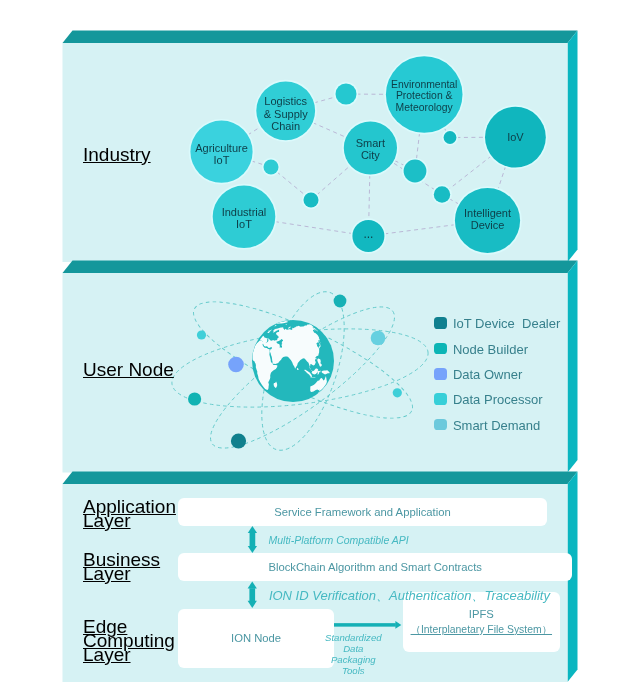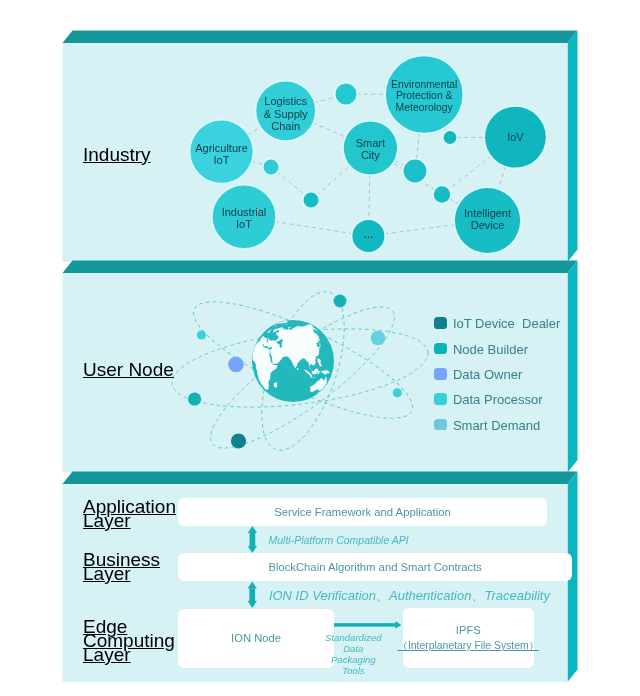--- a/index.html
+++ b/index.html
@@ -202,21 +202,21 @@
 Layer</div>
 <div class="wbox" style="left:178px;top:498.1px;width:368.9px;height:28.1px">
       <span>Service Framework and Application</span>
     </div>
 <div class="wbox" style="left:178.2px;top:553px;width:394px;height:27.9px">
       <span>BlockChain Algorithm and Smart Contracts</span>
     </div>
 <div class="wbox" style="left:178.1px;top:608.5px;width:156px;height:59.6px">
       <span>ION Node</span>
     </div>
-<div class="wbox" style="left:402.8px;top:608px;width:131px;height:59.6px">
+<div class="wbox" style="left:402.8px;top:592px;width:157px;height:59.6px">
       <span>IPFS</span>
       <span class="nw">（Interplanetary File System）</span>
     </div>
 <div class="conn" style="left:268.5px;top:534.4px;white-space:nowrap">Multi-Platform Compatible API</div>
 <div class="conn" style="left:268.9px;top:590.3px;white-space:nowrap;font-size:13px">ION ID Verification、Authentication、Traceability</div>
 <div class="conn" style="left:323.3px;top:632.4px;width:60px;font-size:9.6px;line-height:11px">Standardized Data
 Packaging Tools</div>
 </div>
 
 </body></html>

